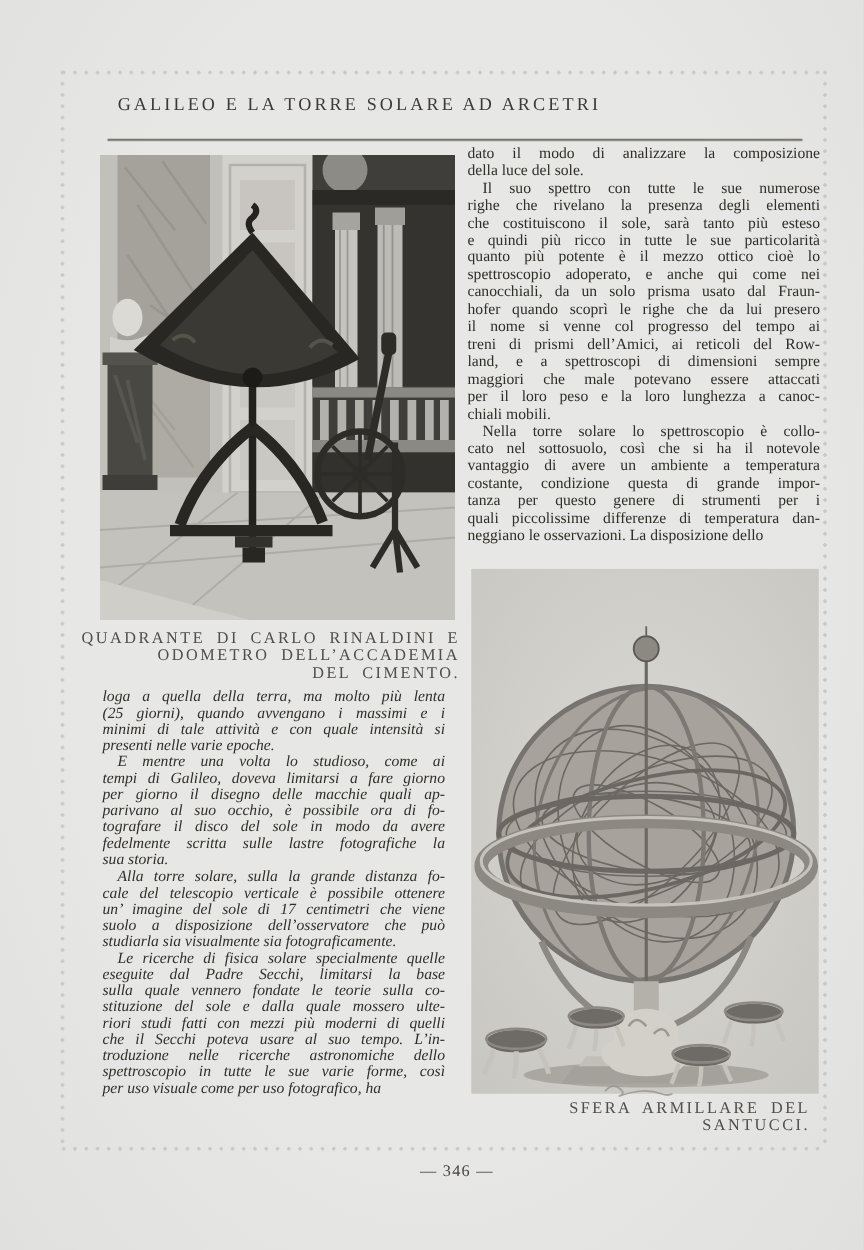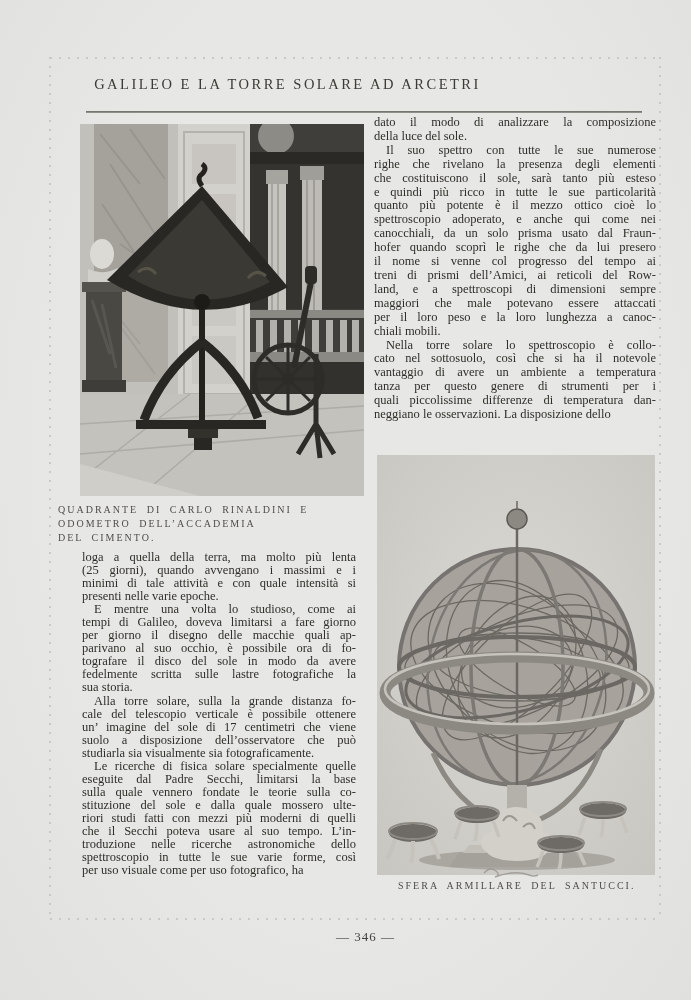--- a/index.html
+++ b/index.html
@@ -17,26 +17,26 @@
     background-size:6px 9px;background-repeat:repeat-y;}
   .page-title{
     position:absolute;top:76px;left:0;width:575px;text-align:center;
     font-size:14.5px;letter-spacing:2.5px;color:#3b3a35;white-space:nowrap;
   }
   .title-rule{position:absolute;left:86px;top:111px;width:556px;height:2px;
     background:linear-gradient(#6b6a65, #9b9a95);}
   .figure{position:absolute;}
   .figure svg{display:block;}
   .caption{
-    position:absolute;text-align:left;font-size:10px;letter-spacing:2px;
+    position:absolute;text-align:right;font-size:13px;letter-spacing:2px;
     word-spacing:4px;color:#504e49;line-height:14px;
   }
   .textcol{position:absolute;font-size:12.5px;}
   .col-right{left:374px;top:116px;width:282px;line-height:13.9px;}
-  .col-left{left:82px;top:551px;width:274px;line-height:13.05px;}
+  .col-left{left:82px;top:551px;width:274px;line-height:13.05px;font-style:italic;}
   .tline{text-align:justify;text-align-last:justify;}
   .tline-end{text-align-last:left;}
   .tline-indent{text-indent:12px;}
   .page-number{
     position:absolute;top:929px;left:0;width:691px;text-align:center;
     font-size:13px;color:#45433f;letter-spacing:1px;padding-left:20px;
   }
   .hand-mark{position:absolute;left:480px;top:864px;}
 </style>
 </head>
@@ -150,20 +150,21 @@
       <div class="tline">hofer quando scoprì le righe che da lui presero</div>
       <div class="tline">il nome si venne col progresso del tempo ai</div>
       <div class="tline">treni di prismi dell’Amici, ai reticoli del Row-</div>
       <div class="tline">land, e a spettroscopi di dimensioni sempre</div>
       <div class="tline">maggiori che male potevano essere attaccati</div>
       <div class="tline">per il loro peso e la loro lunghezza a canoc-</div>
       <div class="tline tline-end">chiali mobili.</div>
       <div class="tline tline-indent">Nella torre solare lo spettroscopio è collo-</div>
       <div class="tline">cato nel sottosuolo, così che si ha il notevole</div>
       <div class="tline">vantaggio di avere un ambiente a temperatura</div>
+      <div class="tline">costante, condizione questa di grande impor-</div>
       <div class="tline">tanza per questo genere di strumenti per i</div>
       <div class="tline">quali piccolissime differenze di temperatura dan-</div>
       <div class="tline tline-end">neggiano le osservazioni. La disposizione dello</div>
     </div>
 
   <div class="figure" style="left:377px;top:455px;width:278px;height:420px">
     <svg viewBox="0 0 278 420" width="278" height="420">
       <rect width="278" height="420" fill="#d5d3ce"></rect>
       <rect width="278" height="420" fill="none"></rect>
       <radialGradient id="sphbg" cx="50%" cy="45%" r="75%">

